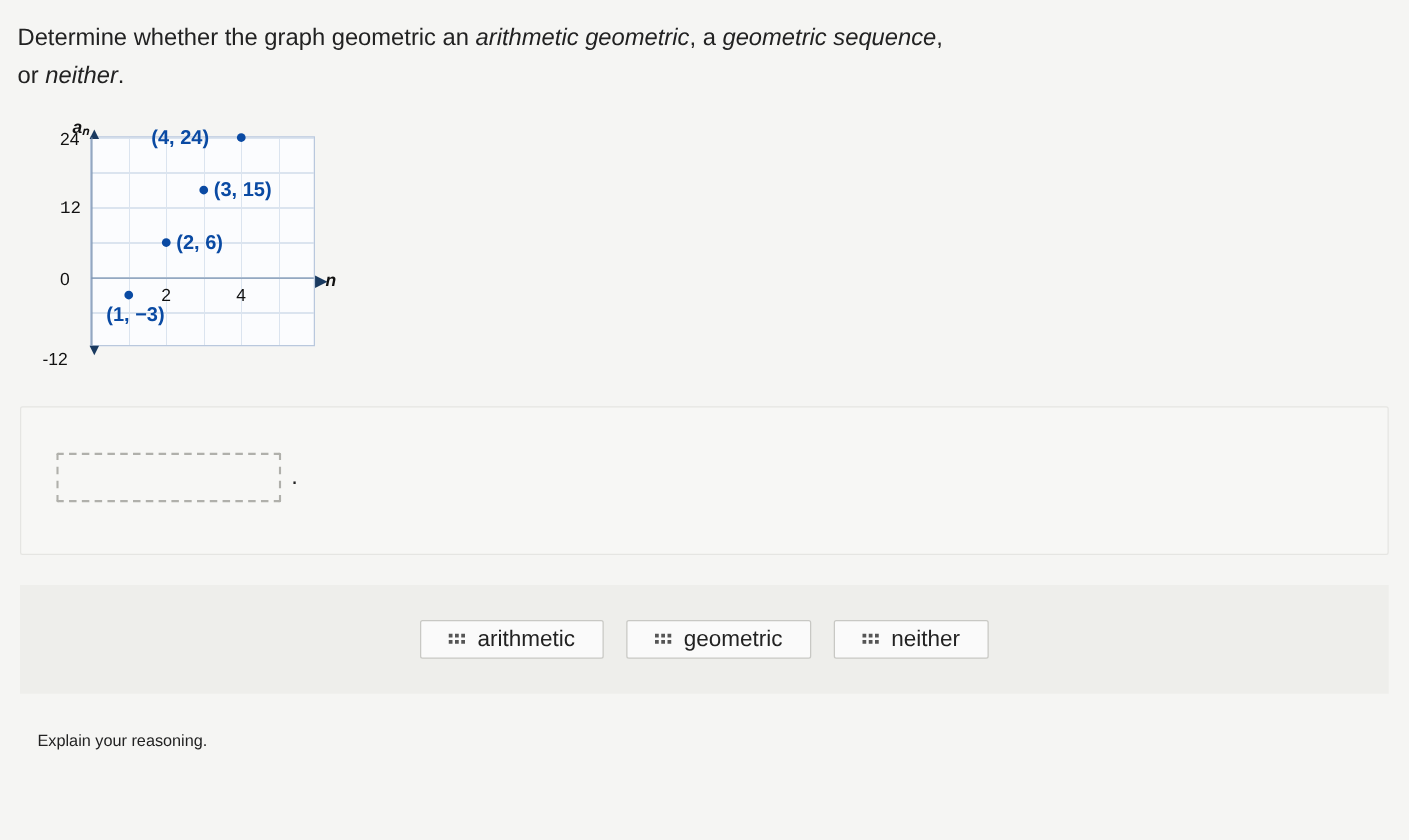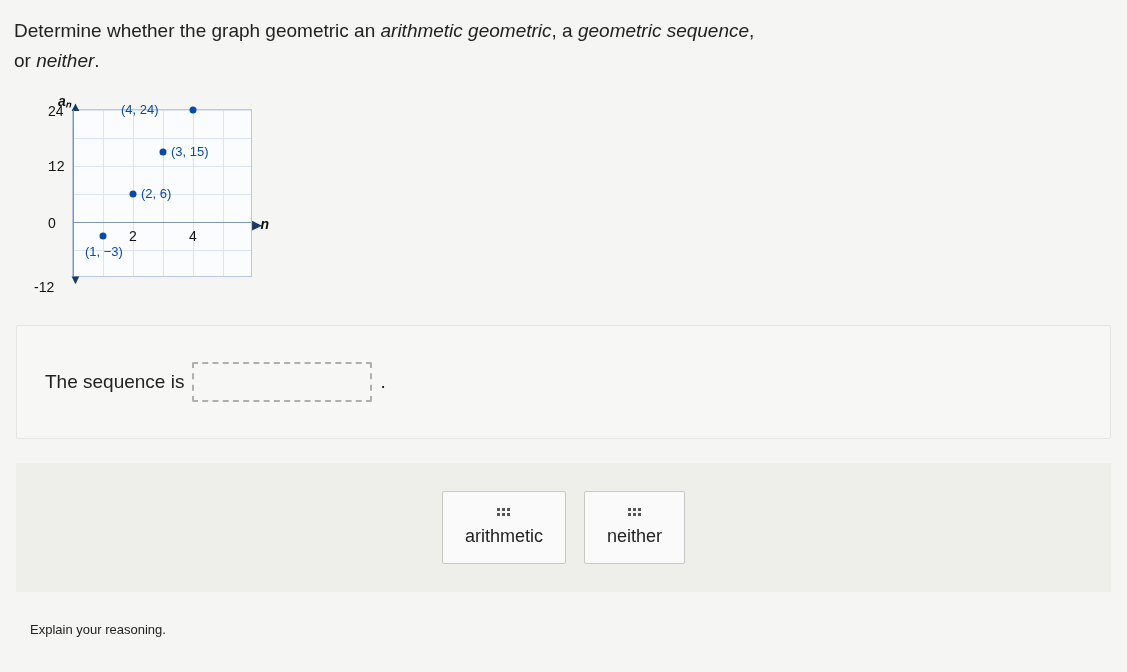--- a/index.html
+++ b/index.html
@@ -38,21 +38,21 @@
     font-size: 14px;
     color: #111;
   }
   .axis-label.italic { font-style: italic; font-weight: bold; }
   .tick { position: absolute; font-size: 14px; color: #111; text-align: left; }
   .point {
     position: absolute; width: 7px; height: 7px; background: #0a4aa3; border-radius: 50%;
     transform: translate(-50%, -50%);
   }
   .plabel {
-    position: absolute; font-size: 13px; color: #0a4aa3; font-weight: 400; white-space: nowrap;
+    position: absolute; font-size: 16px; color: #0a4aa3; font-weight: 700; white-space: nowrap;
   }
   .arrowhead { position: absolute; color: #1a3a60; font-size: 13px; }
   .answer-panel {
     background: #f7f7f5;
     border: 1px solid #e5e5e2;
     padding: 36px 28px;
     margin: 0 2px 24px 2px;
     border-radius: 2px;
   }
   .sentence { font-size: 19px; display: inline-flex; align-items: center; gap: 8px; }
@@ -68,28 +68,27 @@
     background: #eeeeeb;
     padding: 28px 0;
     display: flex;
     justify-content: center;
     gap: 18px;
     margin: 0 2px;
   }
   .choice {
     background: #fafafa;
     border: 1px solid #c8c8c4;
-    padding: 16px 22px;
+    padding: 4px 22px;
     font-size: 18px;
     display: inline-flex;
     align-items: center;
     gap: 10px;
     cursor: grab;
     border-radius: 2px;
-    flex-direction: column;
   }
   .grip {
     display: inline-grid;
     grid-template-columns: repeat(3, 3px);
     grid-template-rows: repeat(2, 3px);
     gap: 2px;
   }
   .grip span { width: 3px; height: 3px; background: #555; }
   .explain { font-size: 13px; margin: 30px 0 0 16px; }
 </style>
@@ -132,21 +131,20 @@
       <div class="plabel" style="left:98px; top:34px;">(3, 15)</div>
 
       <div class="point" style="left:120px; top:0px;"></div>
       <div class="plabel" style="left:48px; top:-8px;">(4, 24)</div>
     </div>
   </div>
 </div>
 
 <div class="answer-panel">
   <span class="sentence">
-    <span>The sequence is</span>
     <span class="dropzone"></span>
       <span>.</span>
   </span>
 </div>
 
 <div class="choice-bar">
   <div class="choice">
     <span class="grip">
         <span></span>
         <span></span>
@@ -159,17 +157,28 @@
   </div>
   <div class="choice">
     <span class="grip">
         <span></span>
         <span></span>
         <span></span>
         <span></span>
         <span></span>
         <span></span>
       </span>
+    <span>geometric</span>
+  </div>
+  <div class="choice">
+    <span class="grip">
+        <span></span>
+        <span></span>
+        <span></span>
+        <span></span>
+        <span></span>
+        <span></span>
+      </span>
     <span>neither</span>
   </div>
 </div>
 
 <div class="explain">Explain your reasoning.</div>
 
 </body></html>

